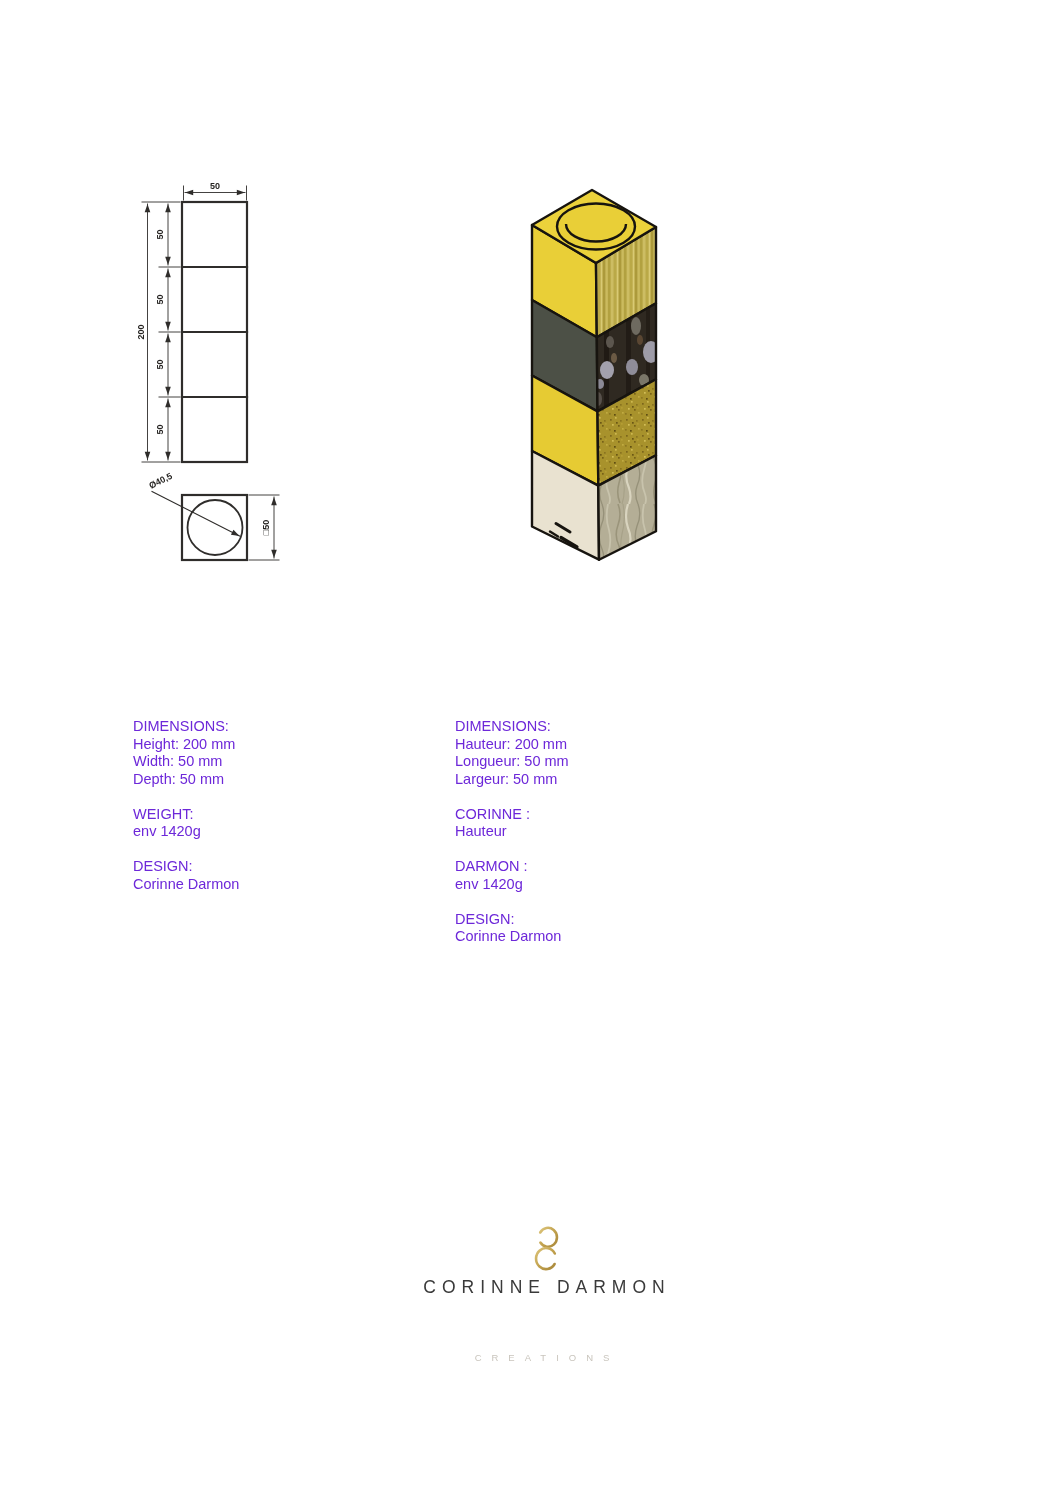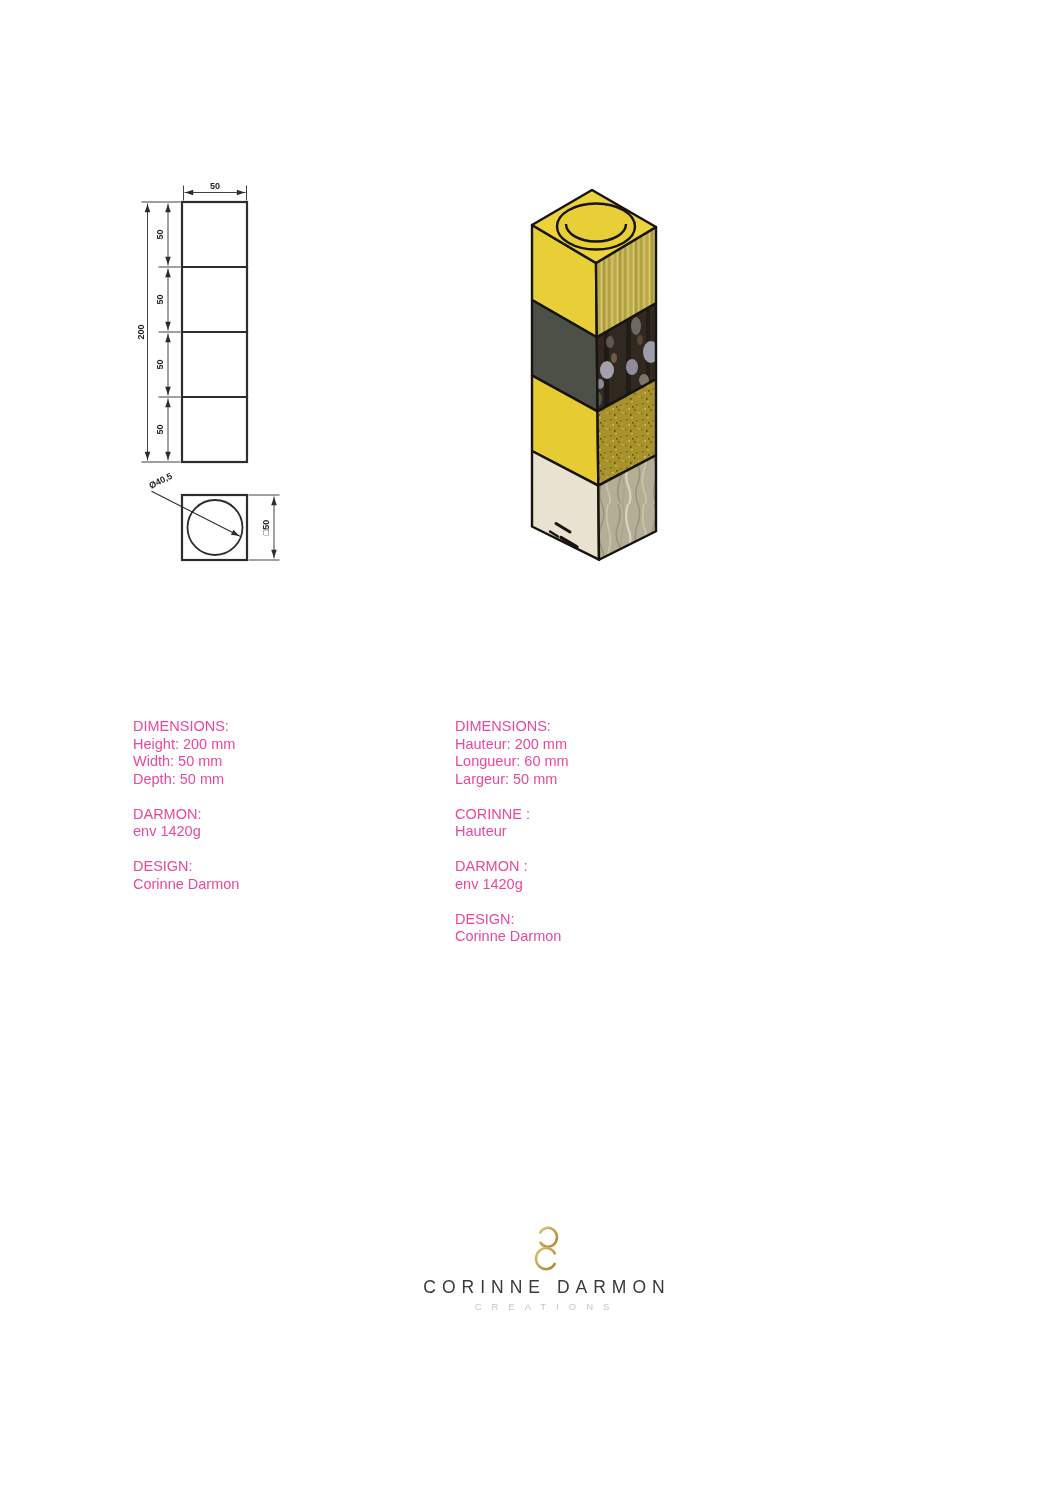--- a/index.html
+++ b/index.html
@@ -1,28 +1,28 @@
 <!DOCTYPE html>
 <html><head>
 <meta charset="utf-8">
 <style>
   html,body{margin:0;padding:0;background:#fff;}
   .page{position:relative;width:1058px;height:1481px;background:#ffffff;overflow:hidden;
         font-family:"Liberation Sans", sans-serif;}
   .layer{position:absolute;left:0;top:0;}
   
-  .specs{position:absolute;width:300px;color:#ec4899;font-size:14.5px;line-height:17.5px;}
+  .specs{position:absolute;width:300px;color:#6d28d9;font-size:14.5px;line-height:17.5px;}
   .specs .group{margin-bottom:17.5px;}
   .specs .line{white-space:pre;}
   .specs-en{left:133px;top:718px;}
   .specs-fr{left:455px;top:718px;}
   
   .logo-wordmark{position:absolute;left:397px;top:1277px;width:300px;text-align:center;
       font-size:17.5px;letter-spacing:6px;color:#3a3a3a;font-weight:500;white-space:nowrap;}
-  .logo-subtitle{position:absolute;left:397px;top:1301px;width:300px;text-align:center;
+  .logo-subtitle{position:absolute;left:397px;top:1352px;width:300px;text-align:center;
       font-size:9.5px;letter-spacing:10px;color:#c9c5bd;font-weight:400;white-space:nowrap;}
   
   text.dim{font-family:"Liberation Sans", sans-serif;font-size:9px;font-weight:600;fill:#262422;}
 </style>
 </head>
 <body>
 
 <div class="page">
 
   <svg class="layer" width="1058" height="1497" viewBox="0 0 1058 1497">
@@ -162,34 +162,34 @@
   </svg>
 
   <div class="specs specs-en">
     <div class="group">
       <div class="line">DIMENSIONS:</div>
       <div class="line">Height: 200 mm</div>
       <div class="line">Width: 50 mm</div>
       <div class="line">Depth: 50 mm</div>
     </div>
     <div class="group">
-      <div class="line">DARMON:</div>
+      <div class="line">WEIGHT:</div>
       <div class="line">env 1420g</div>
     </div>
     <div class="group">
       <div class="line">DESIGN:</div>
       <div class="line">Corinne Darmon</div>
     </div>
   </div>
 
   <div class="specs specs-fr">
     <div class="group">
       <div class="line">DIMENSIONS:</div>
       <div class="line">Hauteur: 200 mm</div>
-      <div class="line">Longueur: 60 mm</div>
+      <div class="line">Longueur: 50 mm</div>
       <div class="line">Largeur: 50 mm</div>
     </div>
     <div class="group">
       <div class="line">CORINNE :</div>
       <div class="line">Hauteur</div>
     </div>
     <div class="group">
       <div class="line">DARMON :</div>
       <div class="line">env 1420g</div>
     </div>

